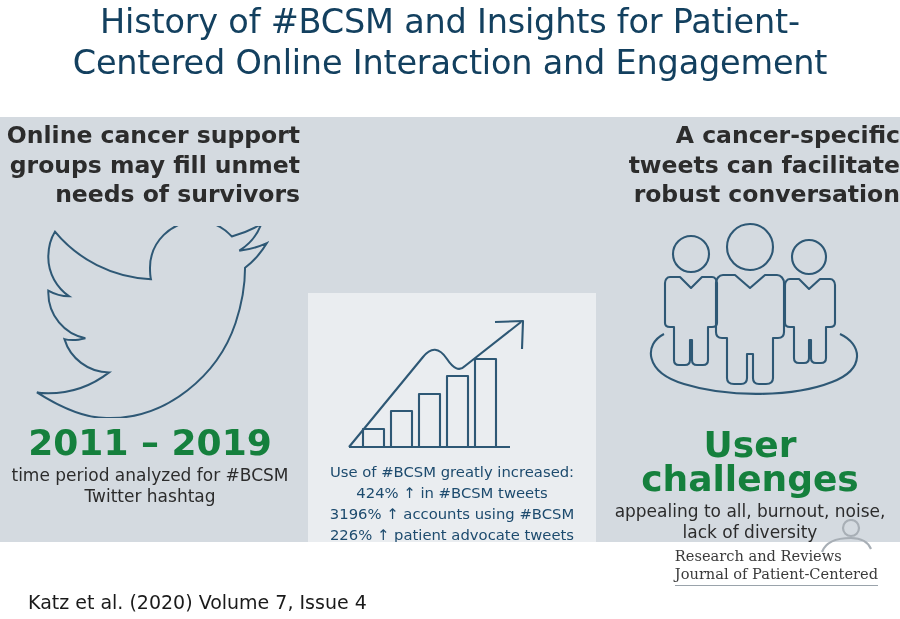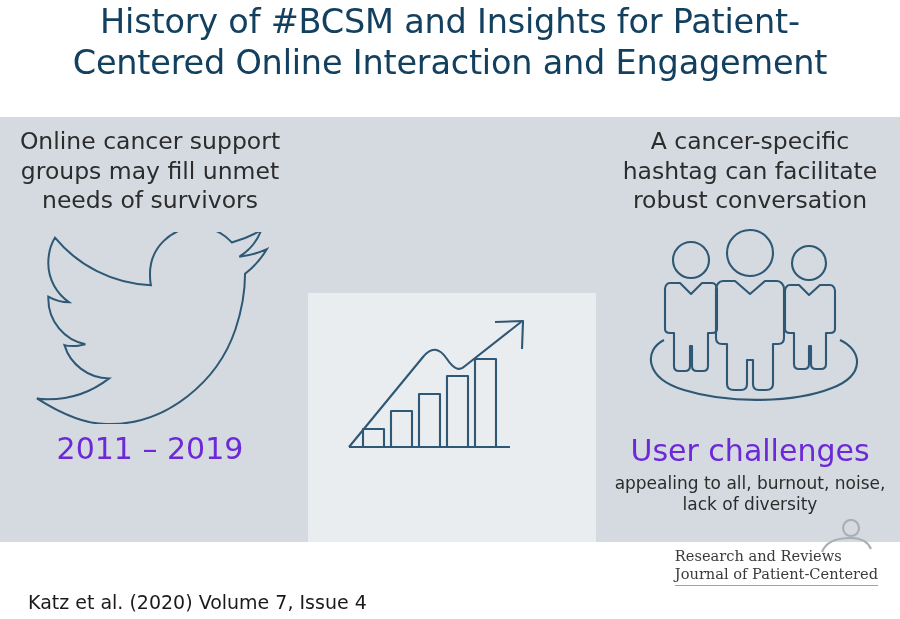--- a/index.html
+++ b/index.html
@@ -55,39 +55,40 @@
     width: 300px;
     text-align: center;
   }
   .col-left  { left: 0px; }
   .col-right { left: 600px; }
 
   .col-heading {
     color: #2c2c2c;
     font-size: 23.5px;
     line-height: 29.5px;
-    padding-top: 10px;
-    font-weight: 400;
+    padding-top: 4px;
+    font-weight: 700;
+    text-align: right;
   }
 
   
   .icon-wrap {
     display: flex;
     align-items: center;
     justify-content: center;
   }
   .icon-left-wrap  { height: 200px; margin-top: 12px; }
   .icon-right-wrap { height: 198px; margin-top: 8px; }
 
   
   .block-big {
-    color: #6d28d9;
-    font-size: 30px;
+    color: #15803d;
+    font-size: 36px;
     line-height: 34px;
-    font-weight: 400;
+    font-weight: 700;
   }
   .block-small {
     color: #2c2c2c;
     font-size: 17px;
     line-height: 21.5px;
     margin-top: 5px;
   }
   .col-left .block-big  { margin-top: 4px; }
   .col-right .block-big { margin-top: 12px; }
 
@@ -203,25 +204,26 @@
                    C 52 113 48 114 43 114
                    C 40 114 37 114 34 113
                    C 40 133 59 148 81 148
                    C 63 162 41 170 17 170
                    C 13 170 9 170 5 169
                    C 27 183 52 196 78 196 Z" transform="translate(0, 6) scale(1.0)" fill="none" stroke="#2e5875" stroke-width="2.1"></path>
         </svg>
       </div>
 
       <div class="block-big">2011 – 2019</div>
+      <div class="block-small">time period analyzed for #BCSM Twitter hashtag</div>
     </div>
 
     <div class="col col-right">
 
-      <div class="col-heading">A cancer-specific hashtag can facilitate robust conversation</div>
+      <div class="col-heading">A cancer-specific tweets can facilitate robust conversation</div>
 
       <div class="icon-wrap icon-right-wrap">
         <svg width="232" height="190" viewBox="0 0 232 190">
           <g fill="none" stroke="#2e5875" stroke-width="2.1" stroke-linejoin="round">
 
             <path d="M30 112 C 10 122 10 150 50 162 C 95 176 160 175 198 160
                      C 232 147 228 122 206 112"></path>
 
             <circle cx="57" cy="32" r="18"></circle>
             <path d="M36 55 C 33 55 31 58 31 61 L31 101 C31 104 33 105 36 105
@@ -267,20 +269,27 @@
             <path d="M128 131 L128 43 L149 43 L149 131"></path>
 
             <path d="M2 131 L163 131"></path>
 
             <path d="M2 131 L76 41 C 84 31 92 31 100 43 C 106 52 112 56 118 50 L174 6"></path>
             <path d="M148 6 L176 5 L175 33"></path>
           </g>
         </svg>
       </div>
 
+      <div class="center-stats">
+        <span class="stat-lead">Use of #BCSM greatly increased:</span>
+        <span class="stat-line">424% ↑ in #BCSM tweets</span>
+        <span class="stat-line">3196% ↑ accounts using #BCSM</span>
+        <span class="stat-line">226% ↑ patient advocate tweets</span>
+        <span class="stat-line">693% ↑ health provider tweets</span>
+      </div>
     </div>
   </div>
 
   <div class="footer">
 
     <div class="citation">Katz et al. (2020) Volume 7, Issue 4</div>
 
     <div class="logo">
       <div class="logo-text-wrap">
         <svg class="logo-person" width="56" height="34" viewBox="0 0 56 34">

